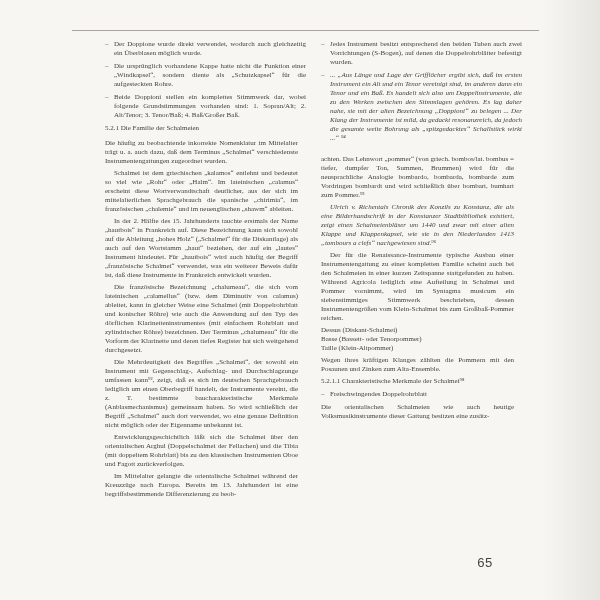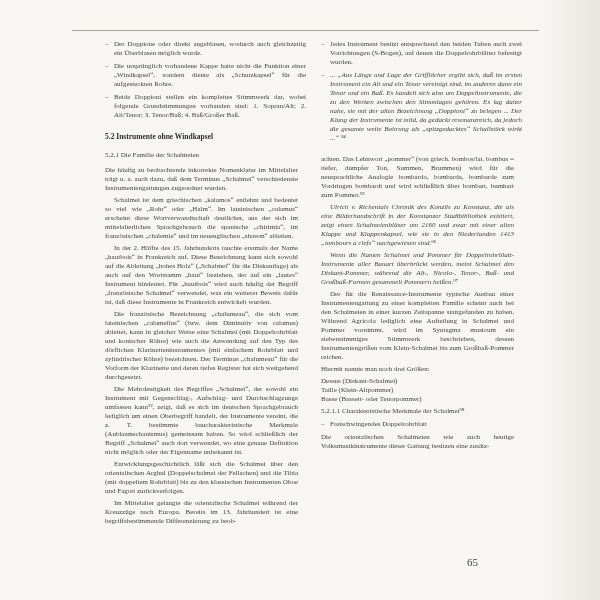--- a/index.html
+++ b/index.html
@@ -32,48 +32,47 @@
   .italic { font-style:italic; }
   .heading {
     font-weight:bold; font-size:7.5px; line-height:9px;
     margin:12px 0 10px 0; text-align:left; color:#2f2d2a;
   }
   .subheading { margin:0 0 6px 0; text-align:left;font-family:Liberation Serif, serif; }
   .subheading2 { margin:0 0 4px 0; text-align:left; }
   .sizes { margin:0 0 3px 0; }
   .sizes .size-line { text-align:left; text-indent:0; }
   .pagenum {
-    position:absolute; left:467px; top:556px;
-    font-size:11px; color:#45433f;
+    position:absolute; left:477px; top:556px;
+    font-size:13px; color:#45433f;font-family:Liberation Mono, monospace;
   }
 </style>
 </head>
 <body>
 
 <div class="page">
 
   <div class="top-rule"></div>
   <div class="edge-shade"></div>
 
   <div class="col left">
 
     <div class="bullet">
       <span class="marker">–</span>
-      <span class="btext">Der Doppione oder direkt angeblasen, wodurch auch gleichzeitig ein Überblasen möglich wurde.</span>
+      <span class="btext">Der Doppione wurde direkt verwendet, wodurch auch gleichzeitig ein Überblasen möglich wurde.</span>
     </div>
     <div class="bullet">
       <span class="marker">–</span>
       <span class="btext">Die ursprünglich vorhandene Kappe hatte nicht die Funktion einer „Windkapsel“, sondern diente als „Schutzkapsel“ für die aufgesteckten Rohre.</span>
     </div>
     <div class="bullet">
       <span class="marker">–</span>
       <span class="btext">Beide Doppioni stellen ein komplettes Stimmwerk dar, wobei folgende Grundstimmungen vorhanden sind: 1. Sopran/Alt; 2. Alt/Tenor; 3. Tenor/Baß; 4. Baß/Großer Baß.</span>
     </div>
 
-    <div class="heading">5.2 Instrumente ohne Windkapsel</div>
 
     <div class="subheading">5.2.1 Die Familie der Schalmeien</div>
 
     <p class="para flush">Die häufig zu beobachtende inkorrekte Nomenklatur im Mittelalter trägt u. a. auch dazu, daß dem Terminus „Schalmei“ verschiedenste Instrumentengattungen zugeordnet wurden.</p>
     <p class="para">Schalmei ist dem griechischen „kalamos“ entlehnt und bedeutet so viel wie „Rohr“ oder „Halm“. Im lateinischen „calamus“ erscheint diese Wortverwandtschaft deutlicher, aus der sich im mittelalterlichen Sprachgebrauch die spanische „chirimia“, im französischen „chalemie“ und im neuenglischen „shawm“ ableiten.</p>
     <p class="para">In der 2. Hälfte des 15. Jahrhunderts tauchte erstmals der Name „hautbois“ in Frankreich auf. Diese Bezeichnung kann sich sowohl auf die Ableitung „hohes Holz“ („Schalmei“ für die Diskantlage) als auch auf den Wortstamm „haut“ beziehen, der auf ein „lautes“ Instrument hindeutet. Für „hautbois“ wird auch häufig der Begriff „französische Schalmei“ verwendet, was ein weiterer Beweis dafür ist, daß diese Instrumente in Frankreich entwickelt wurden.</p>
     <p class="para">Die französische Bezeichnung „chalumeau“, die sich vom lateinischen „calamellus“ (bzw. dem Diminutiv von calamus) ableitet, kann in gleicher Weise eine Schalmei (mit Doppelrohrblatt und konischer Röhre) wie auch die Anwendung auf den Typ des dörflichen Klarinetteninstrumentes (mit einfachem Rohrblatt und zylindrischer Röhre) bezeichnen. Der Terminus „chalumeau“ für die Vorform der Klarinette und deren tiefes Register hat sich weitgehend durchgesetzt.</p>
     <p class="para">Die Mehrdeutigkeit des Begriffes „Schalmei“, der sowohl ein Instrument mit Gegenschlag-, Aufschlag- und Durchschlagzunge umfassen kann⁹², zeigt, daß es sich im deutschen Sprachgebrauch lediglich um einen Oberbegriff handelt, der Instrumente vereint, die z. T. bestimmte baucharakteristische Merkmale (Anblasmechanismus) gemeinsam haben. So wird schließlich der Begriff „Schalmei“ auch dort verwendet, wo eine genaue Definition nicht möglich oder der Eigenname unbekannt ist.</p>
     <p class="para">Entwicklungsgeschichtlich läßt sich die Schalmei über den orientalischen Arghul (Doppelschalmei der Fellachen) und die Tibia (mit doppeltem Rohrblatt) bis zu den klassischen Instrumenten Oboe und Fagott zurückverfolgen.</p>
     <p class="para">Im Mittelalter gelangte die orientalische Schalmei während der Kreuzzüge nach Europa. Bereits im 13. Jahrhundert ist eine begriffsbestimmende Differenzierung zu beob-</p>
@@ -84,31 +83,30 @@
     <div class="bullet">
       <span class="marker">–</span>
       <span class="btext">Jedes Instrument besitzt entsprechend den beiden Tuben auch zwei Vorrichtungen (S-Bogen), auf denen die Doppelrohrblätter befestigt wurden.</span>
     </div>
     <div class="bullet">
       <span class="marker">–</span>
       <span class="btext italic">... „Aus Länge und Lage der Grifflöcher ergibt sich, daß im ersten Instrument ein Alt und ein Tenor vereinigt sind, im anderen dann ein Tenor und ein Baß. Es handelt sich also um Doppelinstrumente, die zu den Werken zwischen den Stimmlagen gehören. Es lag daher nahe, sie mit der alten Bezeichnung „Doppioni“ zu belegen ... Der Klang der Instrumente ist mild, da gedackt resonanzreich, da jedoch die gesamte weite Bohrung als „spitzgedacktes“ Schallstück wirkt ...“ ⁹⁴</span>
     </div>
 
     <p class="para flush" style="margin-top:12px;">achten. Das Lehnwort „pommer“ (von griech. bombos/lat. bombus = tiefer, dumpfer Ton, Summen, Brummen) wird für die neusprachliche Analogie bombardo, bombarda, bombarde zum Vordringen bombardt und wird schließlich über bombart, bumhart zum Pommer.⁹⁵</p>
-    <p class="para italic">Ulrich v. Richentals Chronik des Konzils zu Konstanz, die als eine Bilderhandschrift in der Konstanzer Stadtbibliothek existiert, zeigt einen Schalmeienbläser um 2160 und zwar mit einer alten Klappe und Klappenkapsel, wie sie in den Niederlanden 1413 „tombours a clefs“ nachgewiesen sind.⁹⁶</p>
-    <p class="para italic">Wenn die Namen Schalmei und Pommer für Doppelrohrblatt-Instrumente aller Bauart überbrückt werden, meint Schalmei den Diskant-Pommer, während die Alt-, Nicolo-, Tenor-, Baß- und Großbaß-Formen gesammelt Pommern heißen.⁹⁷</p>
+    <p class="para italic">Ulrich v. Richentals Chronik des Konzils zu Konstanz, die als eine Bilderhandschrift in der Konstanzer Stadtbibliothek existiert, zeigt einen Schalmeienbläser um 1440 und zwar mit einer alten Klappe und Klappenkapsel, wie sie in den Niederlanden 1413 „tombours a clefs“ nachgewiesen sind.⁹⁶</p>
     <p class="para">Der für die Renaissance-Instrumente typische Ausbau einer Instrumentengattung zu einer kompletten Familie scheint auch bei den Schalmeien in einer kurzen Zeitspanne stattgefunden zu haben. Während Agricola lediglich eine Aufteilung in Schalmei und Pommer vornimmt, wird im Syntagma musicum ein siebenstimmiges Stimmwerk beschrieben, dessen Instrumentengrößen vom Klein-Schalmei bis zum Großbaß-Pommer reichen.</p>
 
-    <p class="para flush">Hiermit nannte man noch drei Größen:</p>
     <div class="sizes">
       <div class="size-line">Dessus (Diskant-Schalmei)</div>
+      <div class="size-line">Basse (Bassett- oder Tenorpommer)</div>
       <div class="size-line">Taille (Klein-Altpommer)</div>
-      <div class="size-line">Basse (Bassett- oder Tenorpommer)</div>
     </div>
 
+    <p class="para flush">Wegen ihres kräftigen Klanges zählten die Pommern mit den Posaunen und Zinken zum Alta-Ensemble.</p>
 
     <div class="subheading2">5.2.1.1 Charakteristische Merkmale der Schalmei⁹⁸</div>
 
     <div class="bullet">
       <span class="marker">–</span>
       <span class="btext">Freischwingendes Doppelrohrblatt</span>
     </div>
 
     <p class="para flush">Die orientalischen Schalmeien wie auch heutige Volksmusikinstrumente dieser Gattung besitzen eine zusätz-</p>
   </div>

